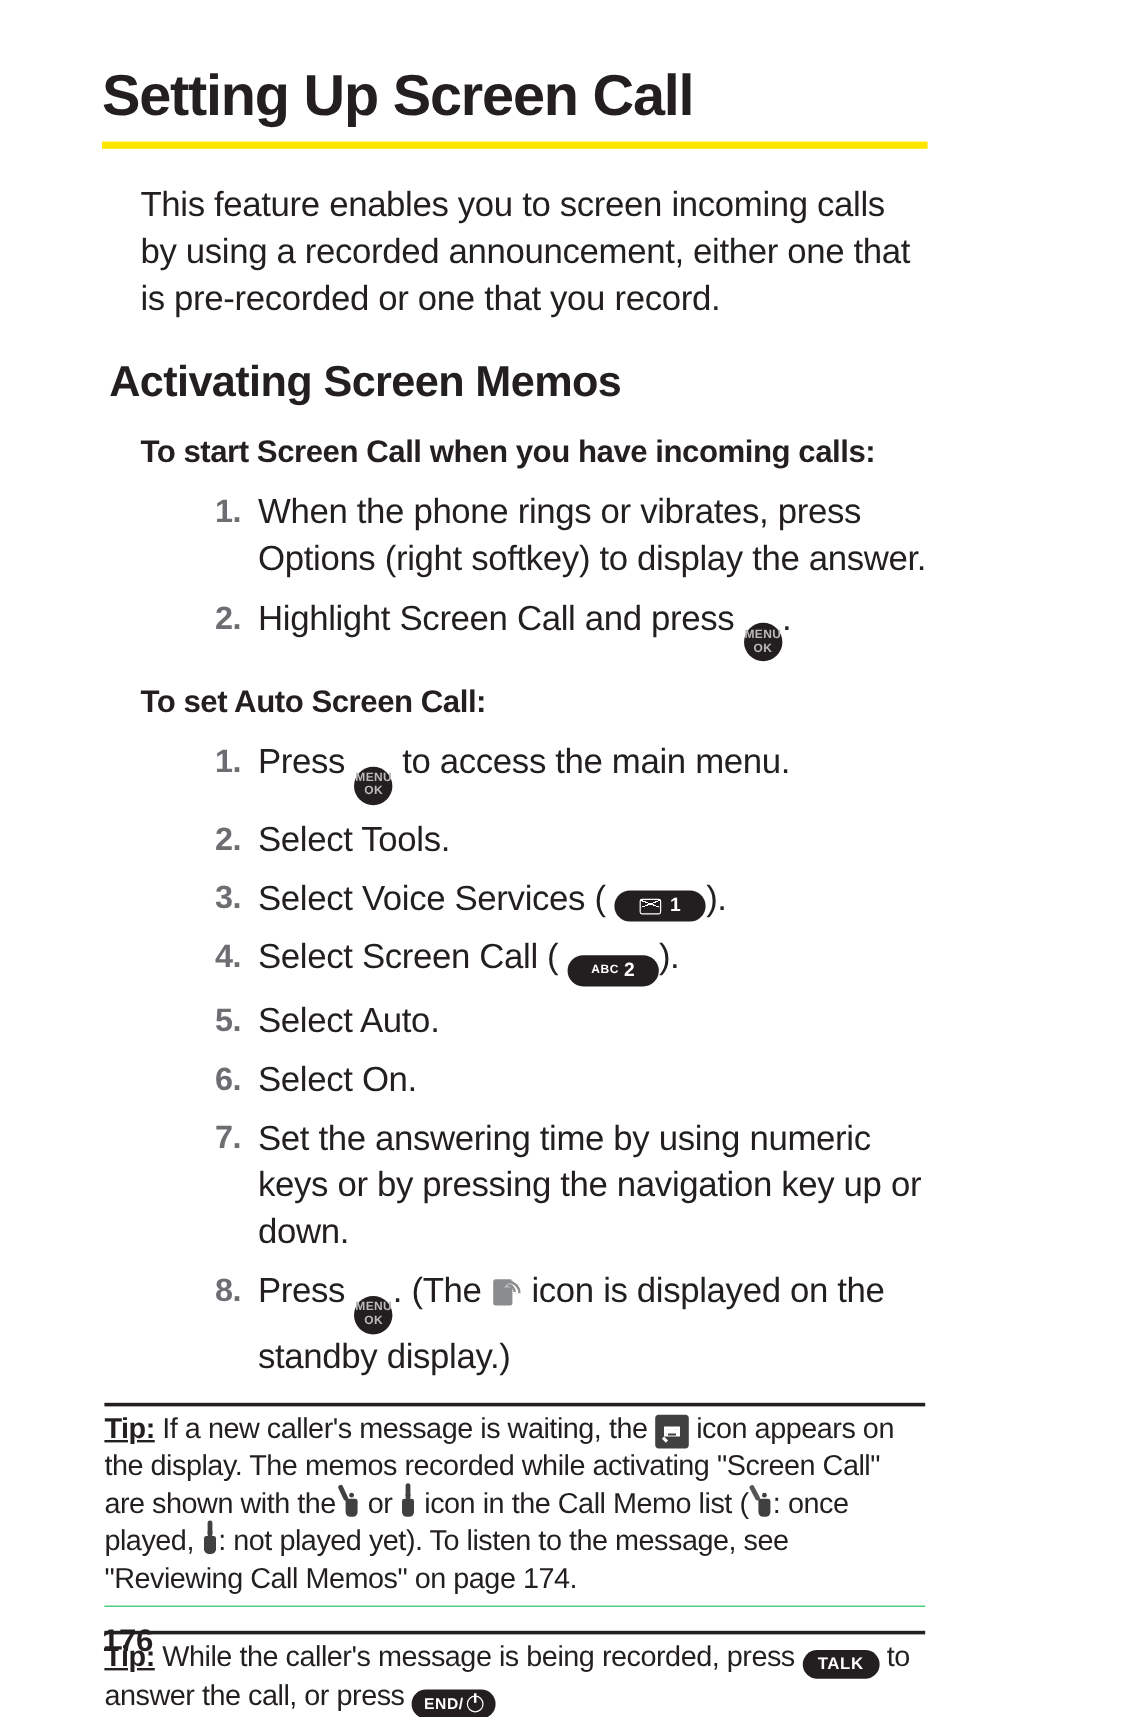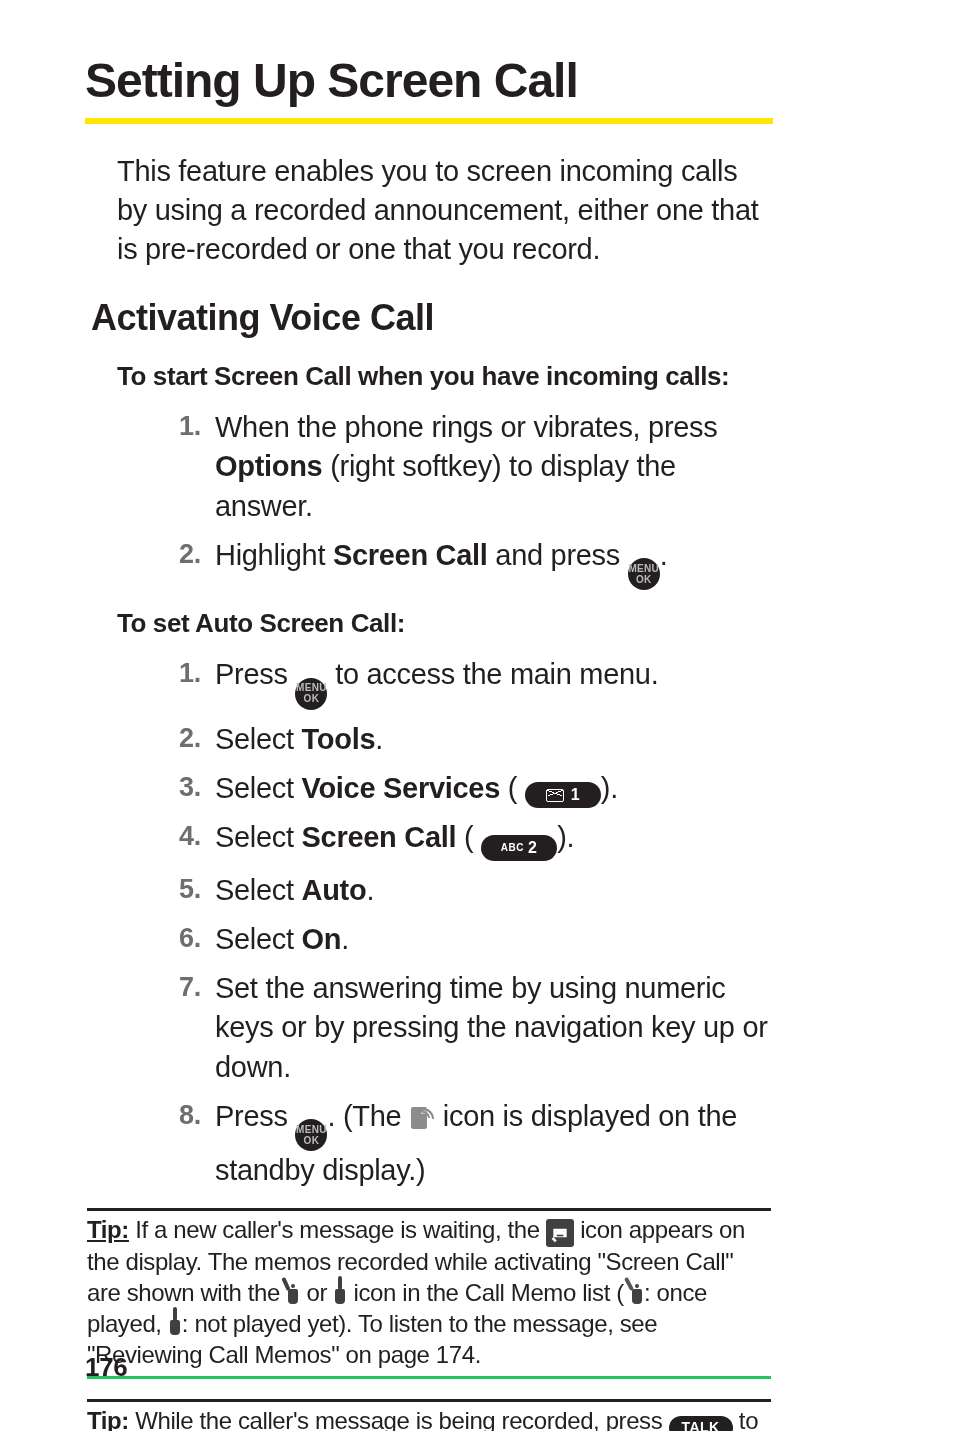--- a/index.html
+++ b/index.html
@@ -67,25 +67,25 @@
   ol.steps > li .num {
     position: absolute;
     left: 0;
     top: 0;
     font-weight: 700;
     font-size: 27px;
     color: #6d6e71;
     width: 40px;
     text-align: right;
   }
-  .bold { font-weight: 700; }
+  .bold { font-weight: 400; }
   .tipbox {
     margin: 0 2px 20px 2px;
     border-top: 3px solid #231f20;
-    border-bottom: 3px solid #22c55e;
+    border-bottom: 1px solid #22c55e;
     padding: 4px 0 6px 0;
     font-size: 24px;
     line-height: 1.28;
     letter-spacing: -0.4px;
   }
   .tipbox .tip-label {
     font-weight: 700;
     text-decoration: underline;
   }
   .footer {
@@ -232,21 +232,21 @@
 </head>
 <body>
 
 <div class="page">
 
   <h1 class="title">Setting Up Screen Call</h1>
   <div class="rule-yellow"></div>
 
   <p class="intro">This feature enables you to screen incoming calls by using a recorded announcement, either one that is pre-recorded or one that you record.</p>
 
-  <h2 class="subhead">Activating Voice Call</h2>
+  <h2 class="subhead">Activating Screen Memos</h2>
 
   <p class="lead">To start Screen Call when you have incoming calls:</p>
 
   <ol class="steps">
     <li>
       <span class="num">1.</span>
       <span>When the phone rings or vibrates, press </span><span class="bold">Options</span><span> (right softkey) to display the answer.</span>
     </li>
     <li>
       <span class="num">2.</span>

